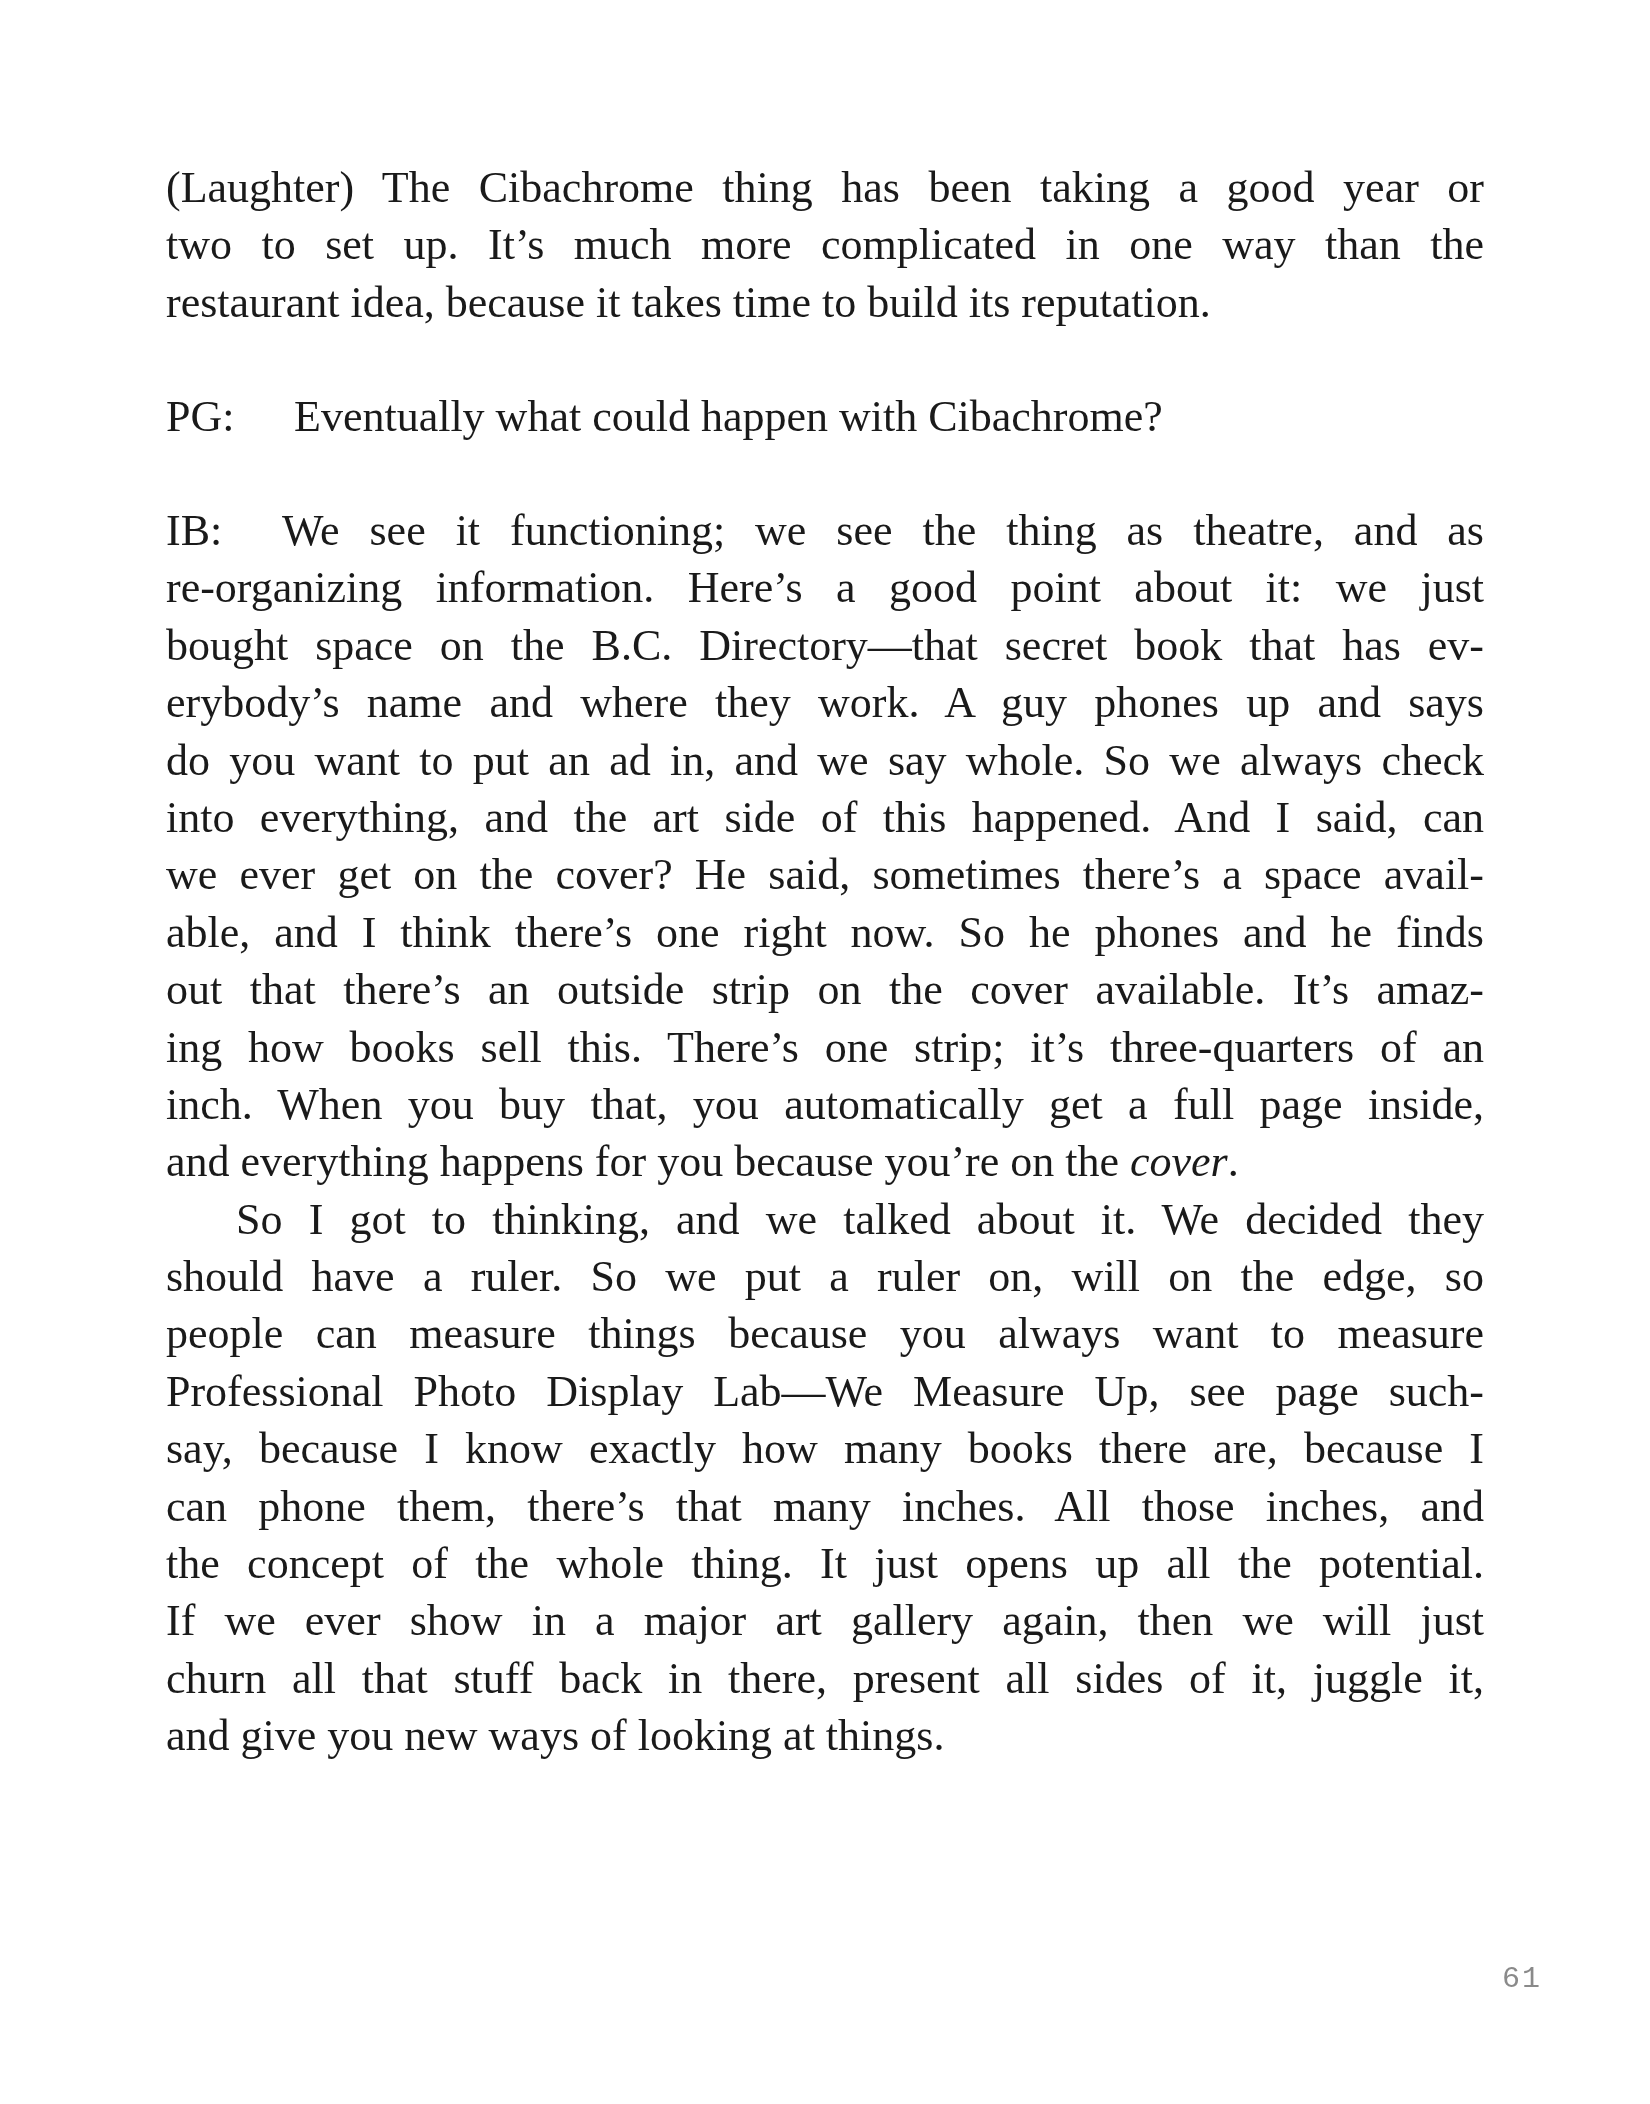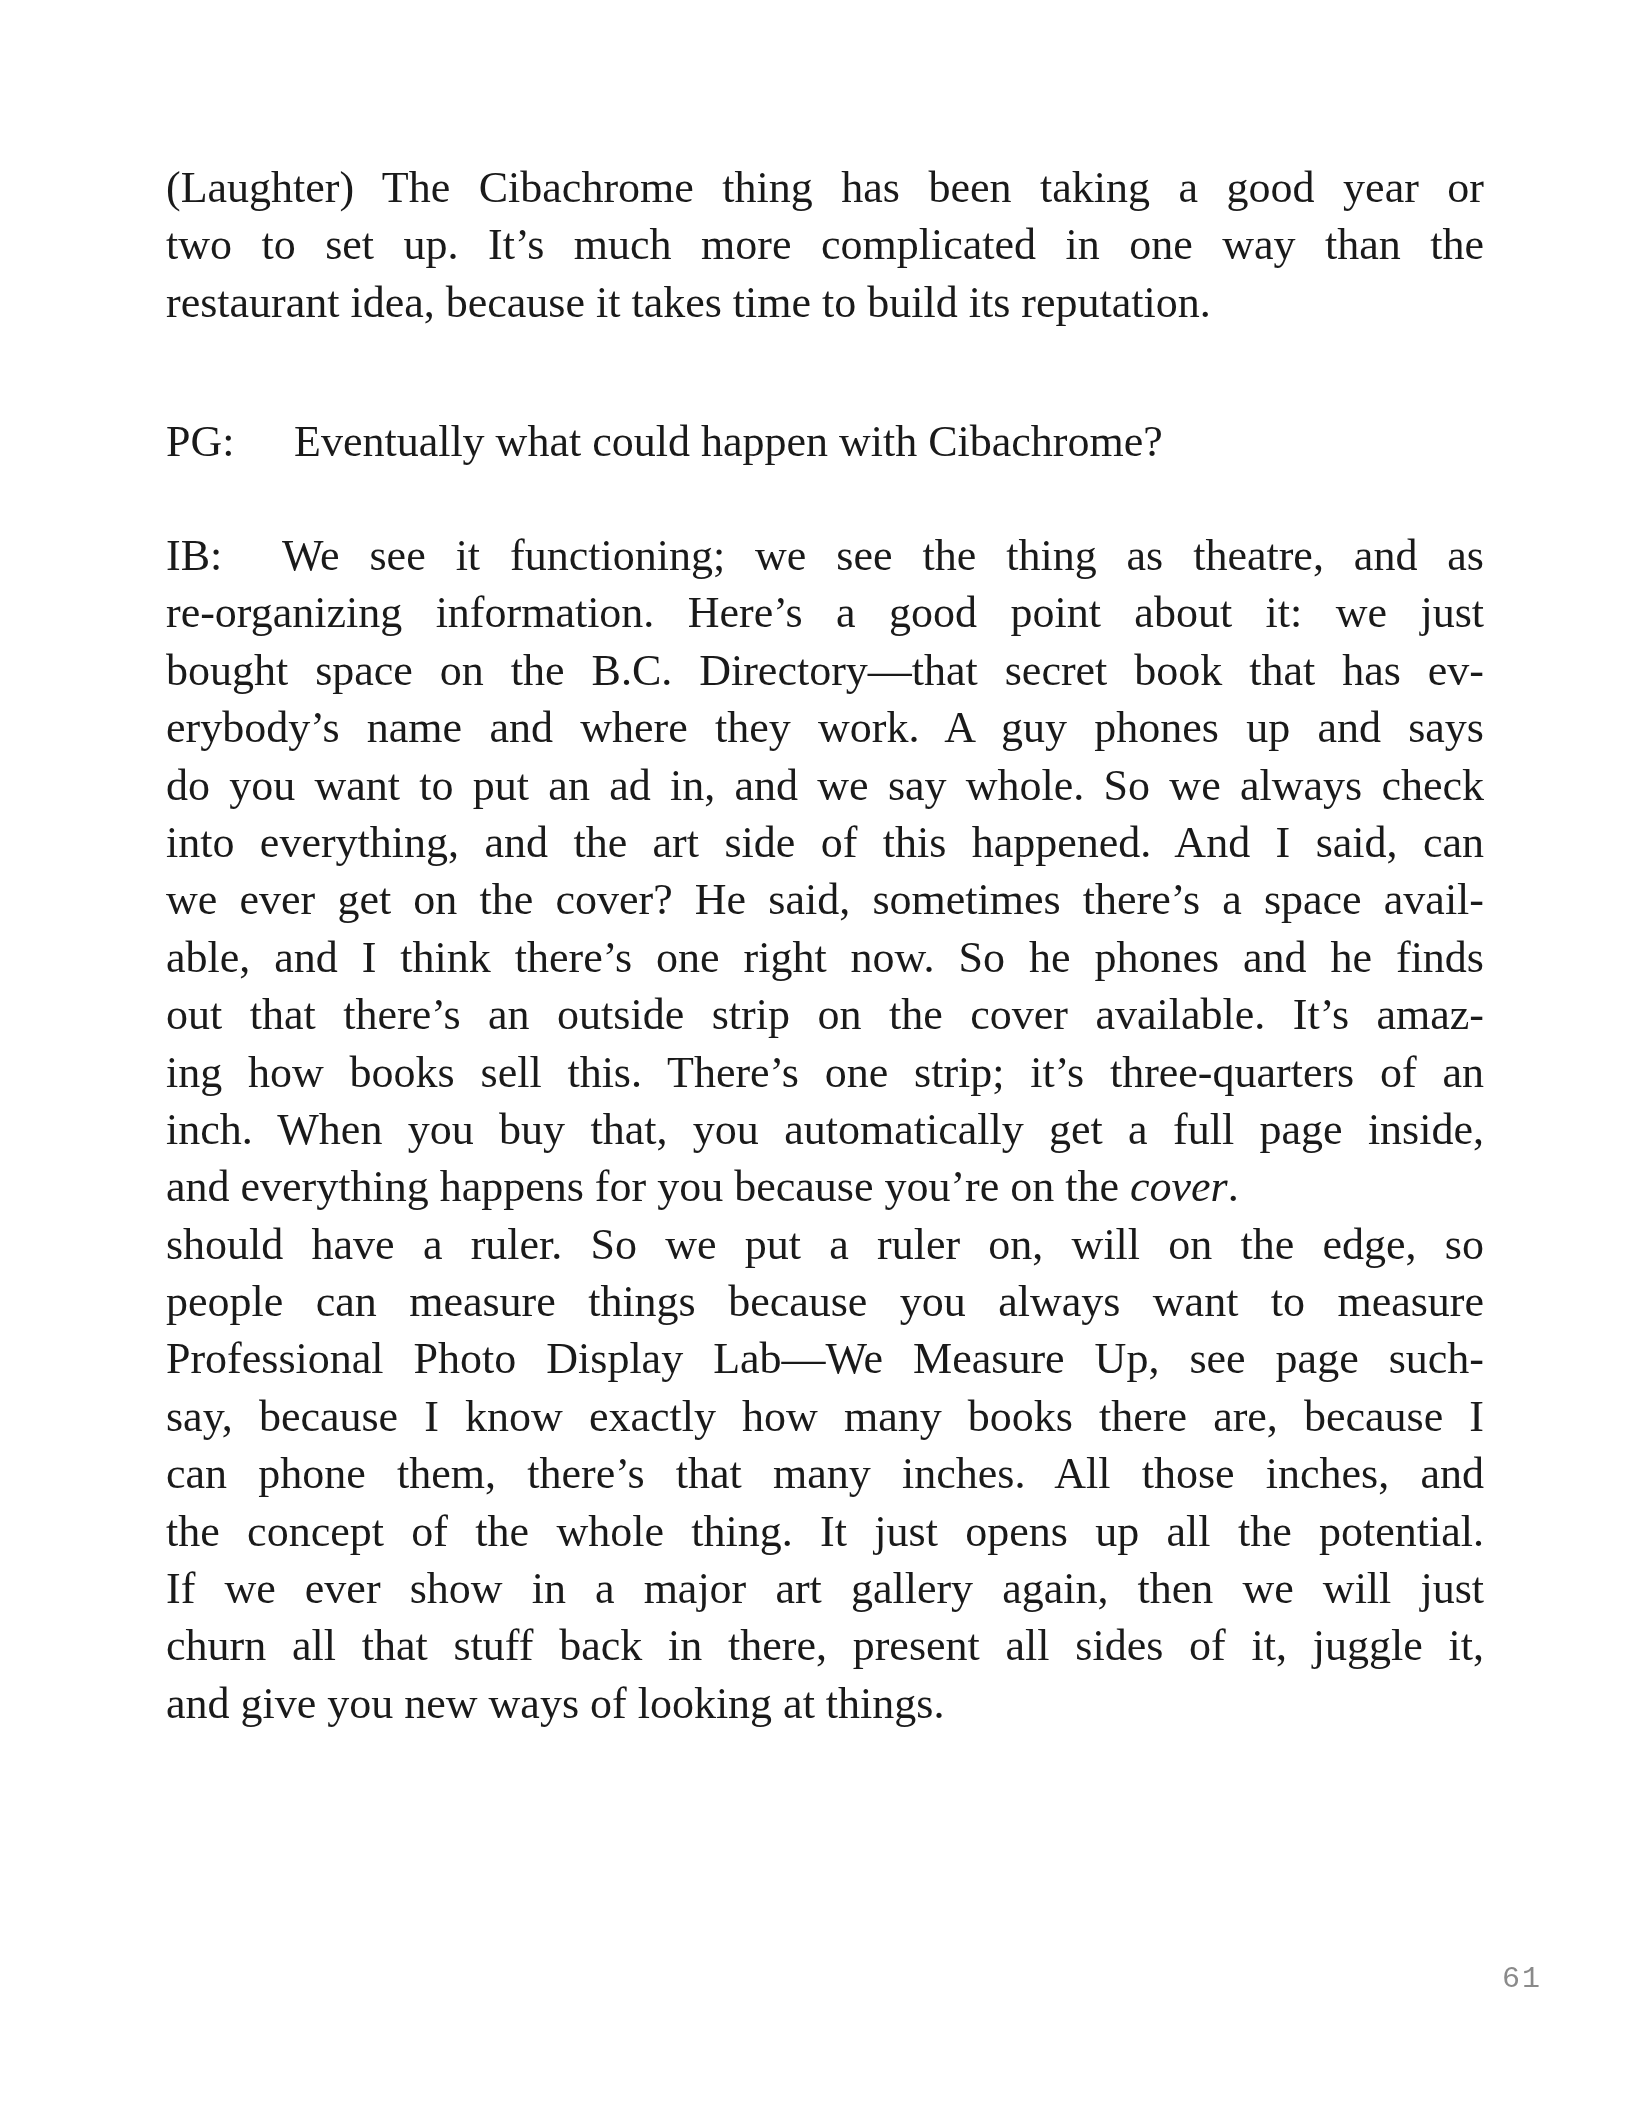--- a/index.html
+++ b/index.html
@@ -5,21 +5,21 @@
   html, body { margin: 0; padding: 0; background: #ffffff; }
   body { width: 1650px; height: 2104px; position: relative; overflow: hidden; }
   .page { position: absolute; left: 0; top: 0; width: 1650px; height: 2104px; }
   .block { position: absolute; left: 166px; width: 1318px;
            font-family: "Liberation Serif", "DejaVu Serif", serif;
            font-size: 44px; color: #1a1a1a; }
   .line { display: block; height: 57.4px; line-height: 57.4px; white-space: nowrap;
           text-align: justify; text-align-last: justify; }
   .line.last { text-align-last: left; }
   .line.indent { padding-left: 70px; }
-  .speaker-line { display: flex; height: 57.4px; line-height: 57.4px; white-space: nowrap; margin-top: 25px; }
+  .speaker-line { display: flex; height: 57.4px; line-height: 57.4px; white-space: nowrap; }
   .speaker { display: inline-block; flex: 0 0 auto; }
   .speaker.pg { width: 128px; }
   .speaker.ib { width: 116px; }
   .speaker-text { flex: 1 1 auto; text-align: justify; text-align-last: justify; }
   .speaker-text.last { text-align-last: left; }
   em { font-style: italic; }
   .page-number { position: absolute; left: 1502px; top: 1962px;
                  font-family: Liberation Mono, monospace;
                  font-size: 30px; color: #8a8a8a; letter-spacing: 2px; }
 </style>
@@ -51,20 +51,21 @@
     <span class="line">erybody’s name and where they work. A guy phones up and says</span>
     <span class="line">do you want to put an ad in, and we say whole. So we always check</span>
     <span class="line">into everything, and the art side of this happened. And I said, can</span>
     <span class="line">we ever get on the cover? He said, sometimes there’s a space avail-</span>
     <span class="line">able, and I think there’s one right now. So he phones and he finds</span>
     <span class="line">out that there’s an outside strip on the cover available. It’s amaz-</span>
     <span class="line">ing how books sell this. There’s one strip; it’s three-quarters of an</span>
     <span class="line">inch. When you buy that, you automatically get a full page inside,</span>
     <span class="line last"><span>and everything happens for you because you’re on the </span><em>cover</em><span>.</span></span>
 
+    <span class="line indent">So I got to thinking, and we talked about it. We decided they</span>
     <span class="line">should have a ruler. So we put a ruler on, will on the edge, so</span>
     <span class="line">people can measure things because you always want to measure</span>
     <span class="line">Professional Photo Display Lab—We Measure Up, see page such-</span>
     <span class="line">say, because I know exactly how many books there are, because I</span>
     <span class="line">can phone them, there’s that many inches. All those inches, and</span>
     <span class="line">the concept of the whole thing. It just opens up all the potential.</span>
     <span class="line">If we ever show in a major art gallery again, then we will just</span>
     <span class="line">churn all that stuff back in there, present all sides of it, juggle it,</span>
     <span class="line last">and give you new ways of looking at things.</span>
   </div>

